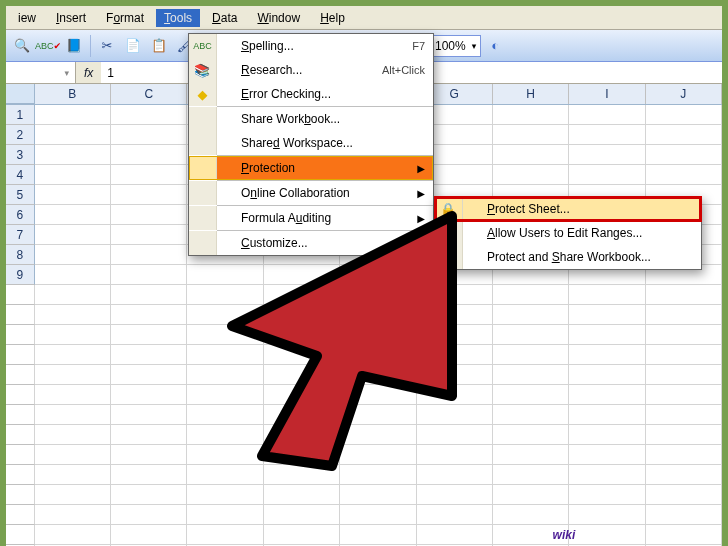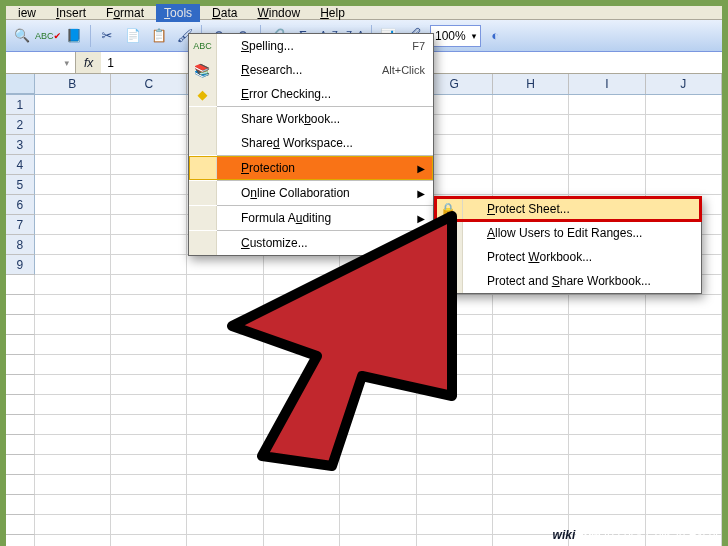--- a/index.html
+++ b/index.html
@@ -15,21 +15,21 @@
   .frame {
     position: absolute;
     left: 6px; top: 6px; right: 6px; bottom: 6px;
     background: #fff;
   }
   .menubar {
     display: flex;
     background: #ece9d8;
     border-bottom: 1px solid #aca899;
     padding: 2px 4px;
-    height: 14px;
+    height: 24px;
     align-items: center;
     gap: 4px;
   }
   .menubar .menu-item {
     padding: 2px 8px;
     cursor: default;
   }
   .menubar .menu-item.open {
     background: #316ac5;
     color: #e5e5e5;
@@ -187,21 +187,21 @@
   }
   .watermark {
     position: absolute;
     bottom: 4px; right: 10px;
     font-size: 12px;
     color: #fff;
     font-family: Arial, sans-serif;
     z-index: 30;
   }
   .watermark .wk {
-    color: #0f172a;
+    color: #4c1d95;
     font-style: italic;
     font-weight: bold;
   }
   .watermark .how { font-weight: bold; }
   .ul { text-decoration: underline; }
 </style>
 </head>
 <body>
 
 <div class="frame">
@@ -610,26 +610,20 @@
       <span class="dd-label"><span class="ul">P</span>rotect Sheet...</span>
     </div>
     <div class="dd-item">
       <div class="dd-icon-col">
           <span>📄</span>
         </div>
       <span class="dd-label"><span class="ul">A</span>llow Users to Edit Ranges...</span>
     </div>
     <div class="dd-item">
       <div class="dd-icon-col">
-          <span>📗</span>
-        </div>
-      <span class="dd-label">Protect <span class="ul">W</span>orkbook...</span>
-    </div>
-    <div class="dd-item">
-      <div class="dd-icon-col">
           <span>📘</span>
         </div>
       <span class="dd-label">Protect and <span class="ul">S</span>hare Workbook...</span>
     </div>
   </div>
 
   <svg class="big-cursor" width="280" height="280" viewBox="0 0 280 280">
     <polygon points="250,10 30,120 115,150 60,250 130,260 160,170 250,190" fill="#c1272d" stroke="#000" stroke-width="10" stroke-linejoin="round"></polygon>
   </svg>
 

